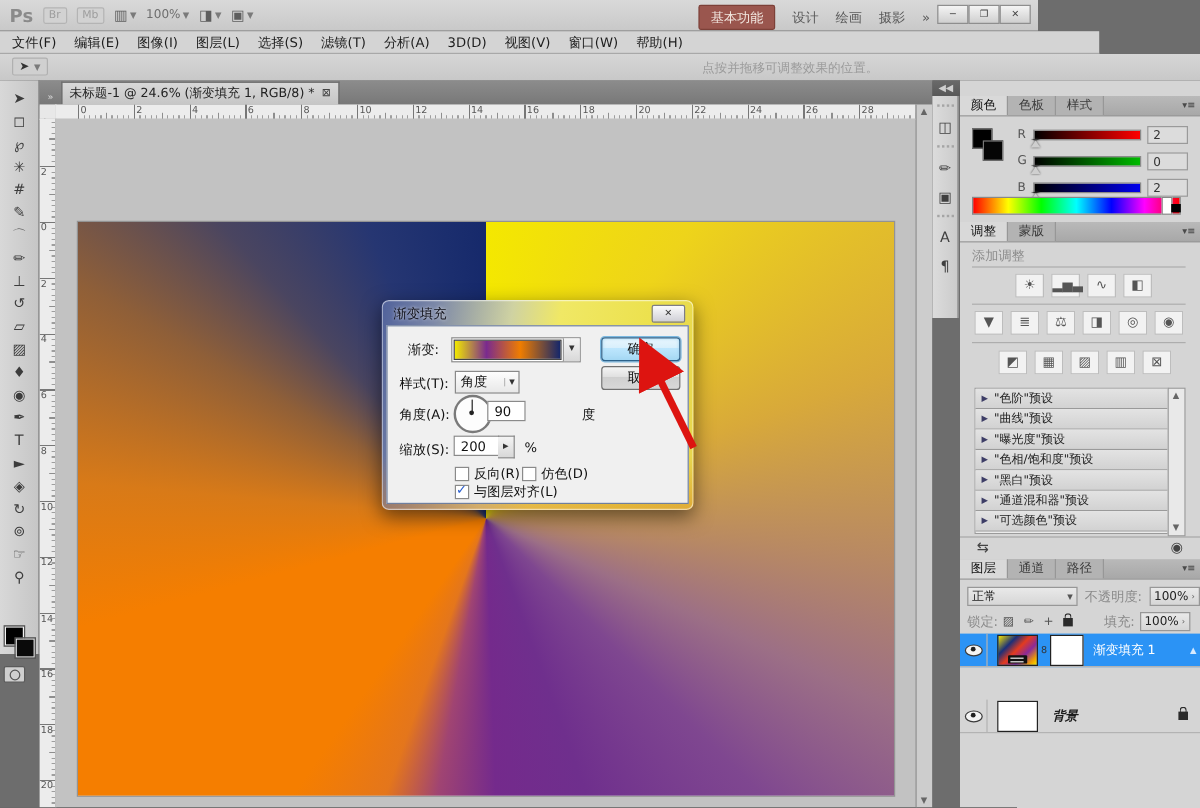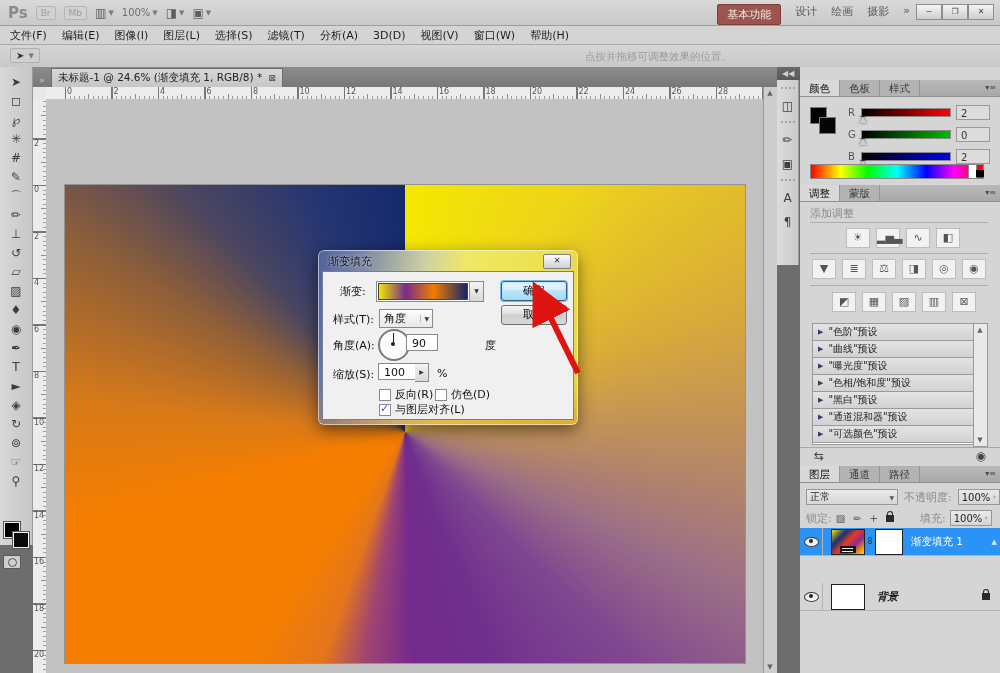--- a/index.html
+++ b/index.html
@@ -1,36 +1,36 @@
 <!DOCTYPE html>
 <html><head>
 <meta charset="utf-8">
 <style>
   html,body{margin:0;padding:0;background:#555;}
   #screen{position:relative;width:1000px;height:673px;overflow:hidden;
     font-family:"DejaVu Sans","Liberation Sans",sans-serif;font-size:11px;color:#1c1c1c;
     background:#6d6d6d;}
   .abs{position:absolute;}
   
-  #appbar{left:0;top:0;width:1000px;height:26px;background:linear-gradient(#d9d9d9,#c9c9c9);
+  #appbar{left:0;top:0;width:865px;height:26px;background:linear-gradient(#d9d9d9,#c9c9c9);
     border-bottom:1px solid #9e9e9e;display:flex;align-items:center;gap:8px;padding-left:8px;box-sizing:border-box;}
   .pslogo{font-weight:bold;font-size:15px;color:#8a8a8a;letter-spacing:0;}
   .chip{border:1px solid #b4b4b4;background:#d2d2d2;color:#9d9d9d;font-size:9px;
     padding:1px 4px;border-radius:2px;}
   .bartool{display:flex;align-items:center;gap:2px;color:#6e6e6e;font-size:10px;}
   .bartool .glyph{font-size:12px;color:#5e5e5e;}
   .caret{font-size:7px;color:#7a7a7a;}
-  #wsbox{position:absolute;right:90px;top:4px;display:flex;gap:14px;align-items:flex-start;}
+  #wsbox{position:absolute;right:90px;top:4px;display:flex;gap:14px;align-items:center;}
   .ws{color:#5a5a5a;font-size:11px;}
   .ws.active{background:#9a564e;color:#f2e7e0;padding:2px 9px;border-radius:2px;border:1px solid #7c4038;}
   #winbtns{position:absolute;right:6px;top:4px;display:flex;}
   .winbtn{width:24px;height:14px;border:1px solid #8e8e8e;background:linear-gradient(#f4f4f4,#cfcfcf);
     font-size:8px;color:#444;text-align:center;line-height:13px;}
   
-  #menubar{left:0;top:26px;width:1000px;height:19px;background:#d4d4d4;border-bottom:1px solid #a8a8a8;
+  #menubar{left:0;top:26px;width:916px;height:19px;background:#d4d4d4;border-bottom:1px solid #a8a8a8;
     display:flex;align-items:center;gap:15px;padding-left:10px;box-sizing:border-box;}
   .menuitem{font-size:11px;color:#1d1d1d;}
   
   #optionsbar{left:0;top:45px;width:1000px;height:22px;background:linear-gradient(#d6d6d6,#c8c8c8);
     border-bottom:1px solid #9b9b9b;}
   #toolchip{position:absolute;left:10px;top:3px;display:flex;align-items:center;gap:4px;
     border:1px solid #b0b0b0;background:#d0d0d0;padding:1px 5px;border-radius:2px;}
   #optionhint{position:absolute;left:545px;top:5px;color:#9b9b9b;font-size:10.5px;margin-left:40px;}
   
   #toolbar{left:0;top:67px;width:33px;height:606px;background:#6d6d6d;}
@@ -529,21 +529,21 @@
 
       <span class="dlbl" style="left:10px;top:66px;">角度(A):</span>
       <span id="dial">
           <span class="needle"></span>
           <span class="hub"></span>
         </span>
       <span class="input" style="left:83px;top:62px;width:32px;">90</span>
       <span class="dlbl" style="left:162px;top:66px;">度</span>
 
       <span class="dlbl" style="left:10px;top:95px;">缩放(S):</span>
-      <span class="input" style="left:55px;top:91px;width:38px;">100</span>
+      <span class="input" style="left:55px;top:91px;width:38px;">200</span>
       <span id="scale-dd">▶</span>
       <span class="dlbl" style="left:114px;top:95px;">%</span>
 
       <span class="cb" style="left:56px;top:115px;">
         <span class="cbbox"></span>
           <span>反向(R)</span>
       </span>
       <span class="cb" style="left:112px;top:115px;">
         <span class="cbbox"></span>
           <span>仿色(D)</span>

